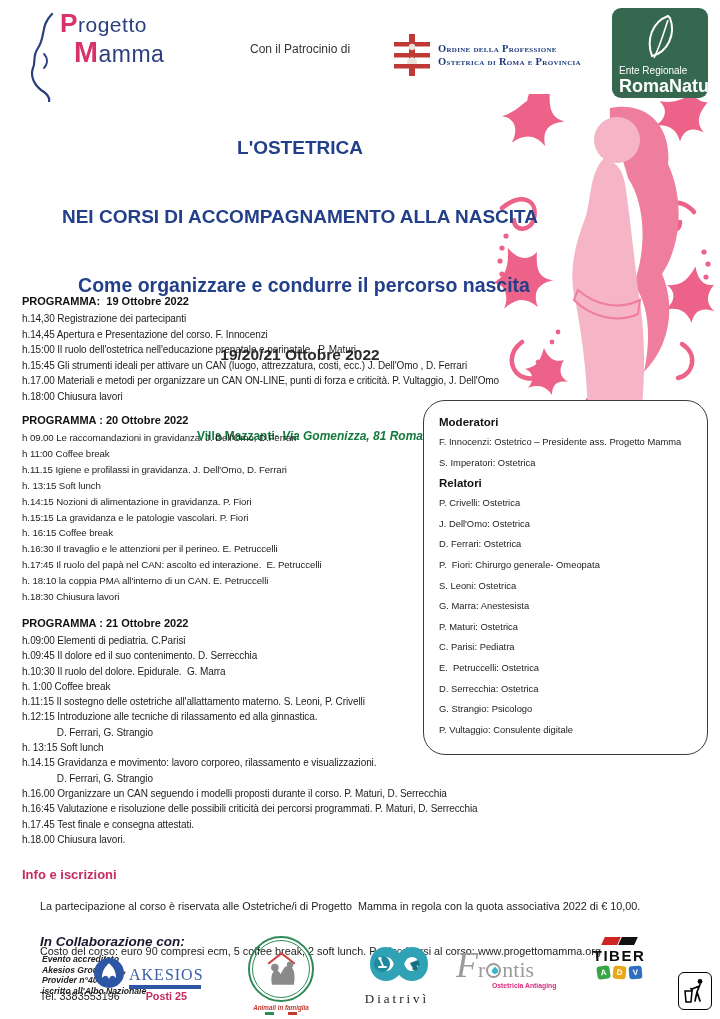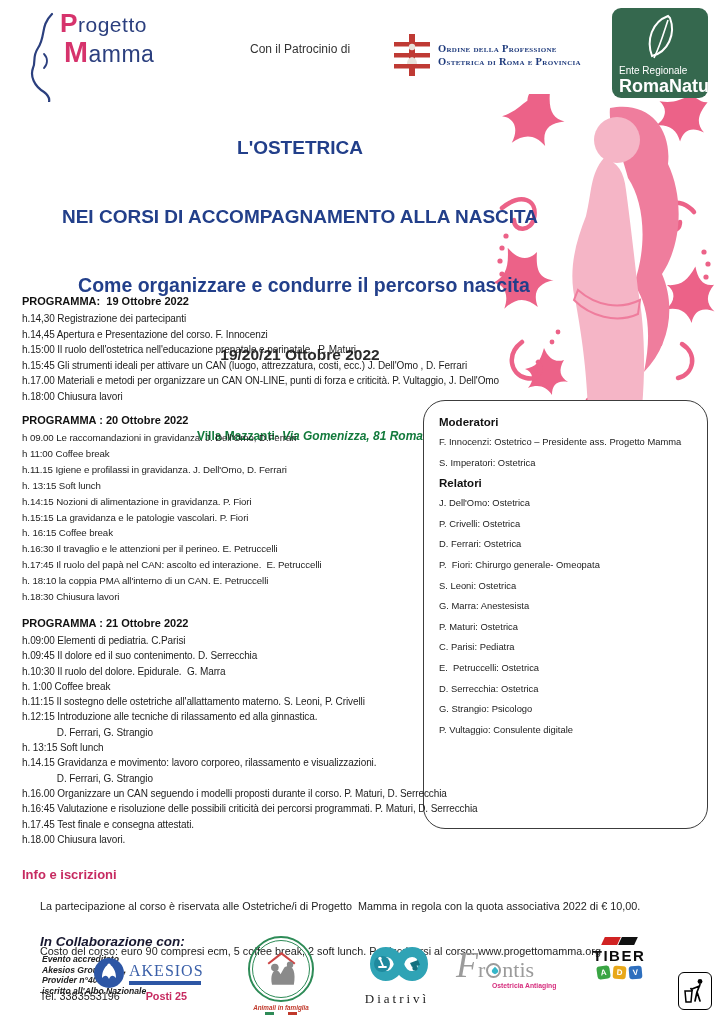--- a/index.html
+++ b/index.html
@@ -3,21 +3,21 @@
 <meta charset="utf-8">
 <style>
   * { margin:0; padding:0; box-sizing:border-box; }
   body { background:#888; font-family:"Liberation Sans", sans-serif; }
   .page { position:relative; width:720px; height:1019px; background:#fff; margin:0 auto; overflow:hidden; }
 
   
   .pm-logo { position:absolute; left:24px; top:10px; display:flex; align-items:flex-start; z-index:2; }
   .pm-text { margin-left:2px; line-height:1; color:#2b3f7e; }
   .pm-line1 { font-size:21px; letter-spacing:0.5px; }
-  .pm-line2 { font-size:23px; margin-left:4px; margin-top:2px; letter-spacing:0.5px; }
+  .pm-line2 { font-size:23px; margin-left:14px; margin-top:2px; letter-spacing:0.5px; }
   .pm-ini { color:#d6336c; font-size:1.25em; font-weight:bold; }
 
   .patrocinio { position:absolute; left:250px; top:42px; font-size:12px; color:#333; z-index:2; }
 
   .ordine { position:absolute; left:393px; top:32px; display:flex; align-items:center; gap:7px; z-index:2; }
   .ordine-text { font-family:"Liberation Serif", serif; font-variant:small-caps; font-weight:bold;
                  color:#1e3a7c; font-size:10.5px; line-height:13px; letter-spacing:0.3px; }
 
   .romanatura { position:absolute; left:612px; top:8px; width:96px; height:90px; background:#35684e;
                 border-radius:9px; color:#fff; z-index:2; padding-top:4px; text-align:center; }
@@ -41,38 +41,38 @@
   .prog { position:absolute; left:22px; z-index:1; color:#1d1d1d; }
   .prog-head { font-size:11px; font-weight:bold; color:#111; white-space:pre; margin-bottom:4px; }
   .prog-line { font-size:10px; line-height:15.6px; white-space:pre; letter-spacing:-0.1px; }
   .prog19 { top:295px; width:690px; }
   .prog20 { top:414px; width:400px; }
   .prog20 .prog-line { font-size:9.7px; line-height:15.9px; }
   .prog21 { top:617px; width:695px; }
   .prog21 .prog-line { line-height:15.3px; }
 
   
-  .modbox { position:absolute; left:423px; top:400px; width:285px; height:429px; background:#fff;
+  .modbox { position:absolute; left:423px; top:400px; width:285px; height:355px; background:#fff;
             border:1.6px solid #3c3c3c; border-radius:22px; padding:11px 15px; z-index:1; }
   .mod-head { font-size:11.5px; font-weight:bold; color:#111; line-height:20px; }
   .mod-line { font-size:9.4px; color:#222; line-height:20.6px; white-space:pre; }
 
   
   .info { position:absolute; left:22px; top:867px; width:690px; z-index:1; }
   .info-head { font-size:13px; font-weight:bold; color:#c62a60; margin-bottom:2px; }
   .info-line { font-size:10.8px; color:#1d1d1d; line-height:15px; white-space:pre; }
   .info-line b { font-weight:normal; }
   .posti { color:#c62a60; font-weight:bold; margin-left:26px; }
 
   
   .collab-head { position:absolute; left:40px; top:934px; font-size:13.5px; font-weight:bold; font-style:italic; color:#16162e; z-index:1; }
   .accred { position:absolute; left:42px; top:954px; z-index:1; }
   .accred-line { font-size:8.6px; font-weight:bold; font-style:italic; color:#222; line-height:10.5px; white-space:pre; }
 
-  .logo-akesios { position:absolute; left:93px; top:957px; display:flex; align-items:center; gap:4px; z-index:1; }
+  .logo-akesios { position:absolute; left:93px; top:957px; display:flex; align-items:flex-end; gap:4px; z-index:1; }
   .ak-text { font-family:"Liberation Serif", serif; font-size:16px; color:#3a5fa8; letter-spacing:1px; }
   .ak-bar { height:4px; background:#2d56a5; width:72px; margin-top:1px; }
 
   .logo-animali { position:absolute; left:244px; top:936px; width:74px; text-align:center; z-index:1; }
   .an-ring { width:66px; height:66px; border:2.5px solid #2e8b57; border-radius:50%; margin:0 auto; padding:2px; }
   .an-ring-in { width:100%; height:100%; border:1.5px solid #2e8b57; border-radius:50%; }
   .an-cap { font-size:6.3px; font-weight:bold; font-style:italic; color:#c0392b; margin-top:2px; }
   .an-flags { display:flex; justify-content:center; gap:14px; margin-top:1px; }
   .an-flags i { display:block; width:9px; height:2.5px; }
 
@@ -220,22 +220,22 @@
   </div>
 
   <div class="modbox">
     <div class="mod-head">Moderatori</div>
     <div>
         <div class="mod-line">F. Innocenzi: Ostetrico – Presidente ass. Progetto Mamma</div>
         <div class="mod-line">S. Imperatori: Ostetrica</div>
       </div>
     <div class="mod-head">Relatori</div>
     <div>
+        <div class="mod-line">P. Crivelli: Ostetrica</div>
         <div class="mod-line">J. Dell'Omo: Ostetrica</div>
-        <div class="mod-line">P. Crivelli: Ostetrica</div>
         <div class="mod-line">D. Ferrari: Ostetrica</div>
         <div class="mod-line">P.  Fiori: Chirurgo generale- Omeopata</div>
         <div class="mod-line">S. Leoni: Ostetrica</div>
         <div class="mod-line">G. Marra: Anestesista</div>
         <div class="mod-line">P. Maturi: Ostetrica</div>
         <div class="mod-line">C. Parisi: Pediatra</div>
         <div class="mod-line">E.  Petruccelli: Ostetrica</div>
         <div class="mod-line">D. Serrecchia: Ostetrica</div>
         <div class="mod-line">G. Strangio: Psicologo</div>
         <div class="mod-line">P. Vultaggio: Consulente digitale</div>

